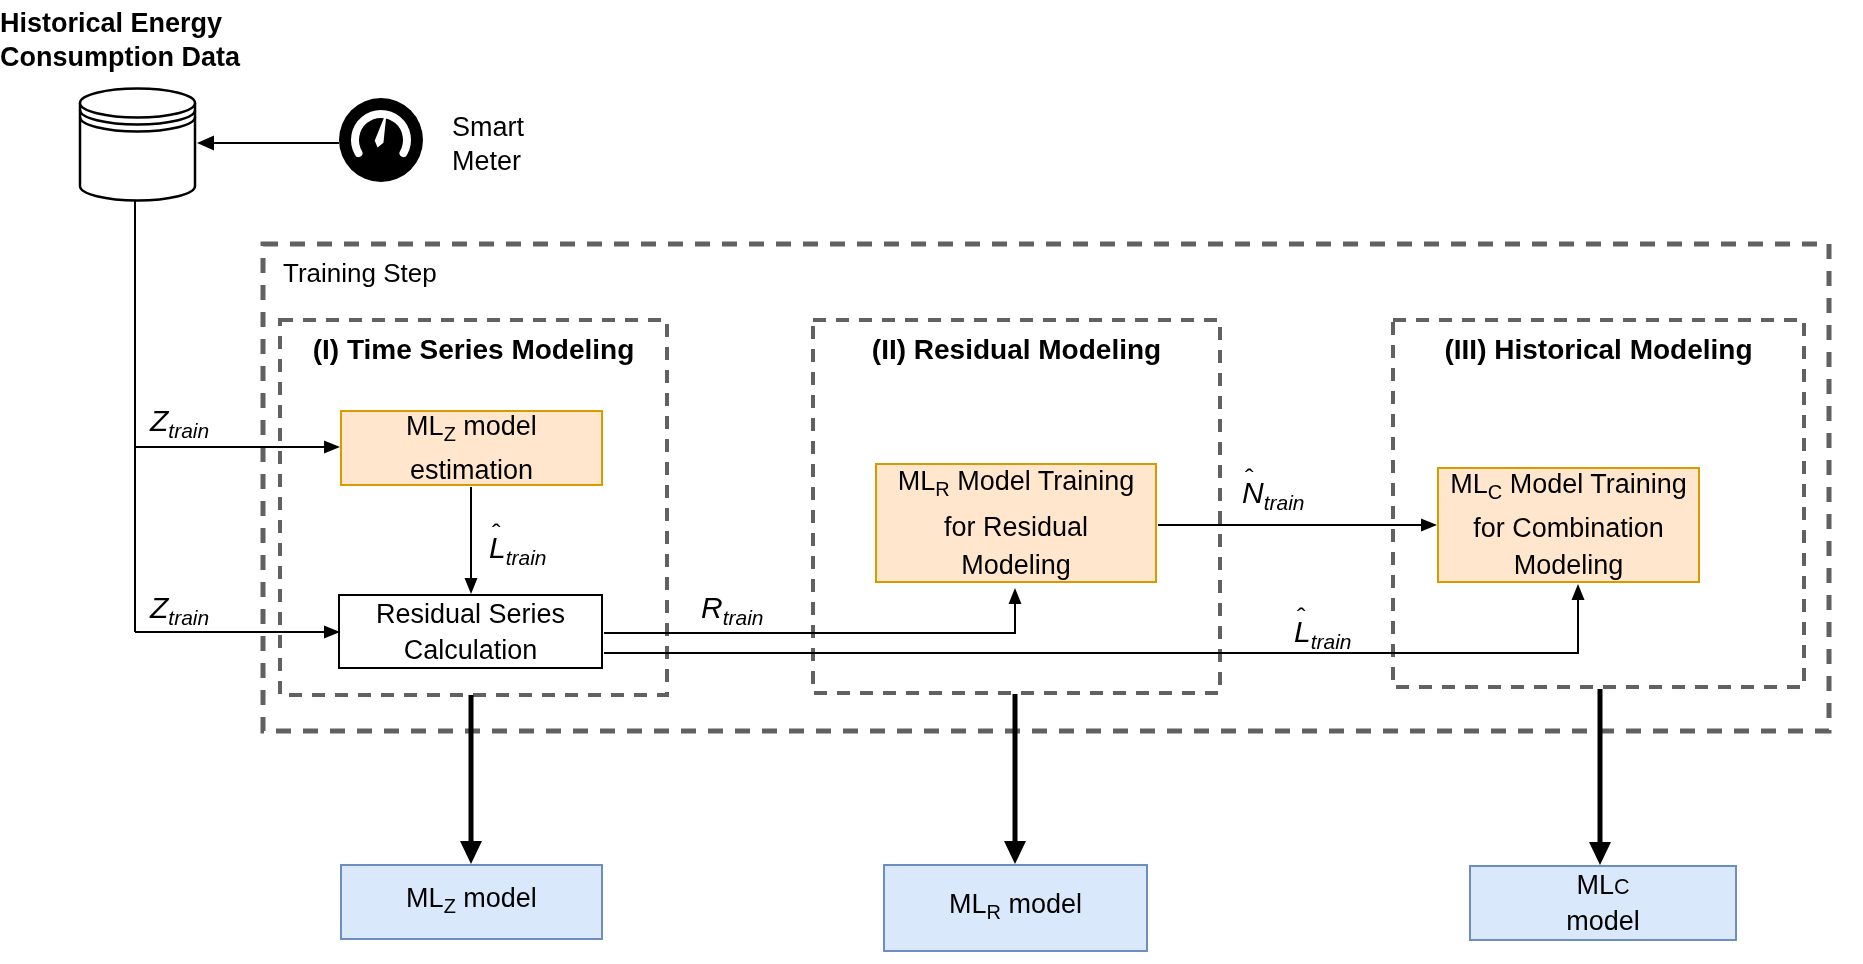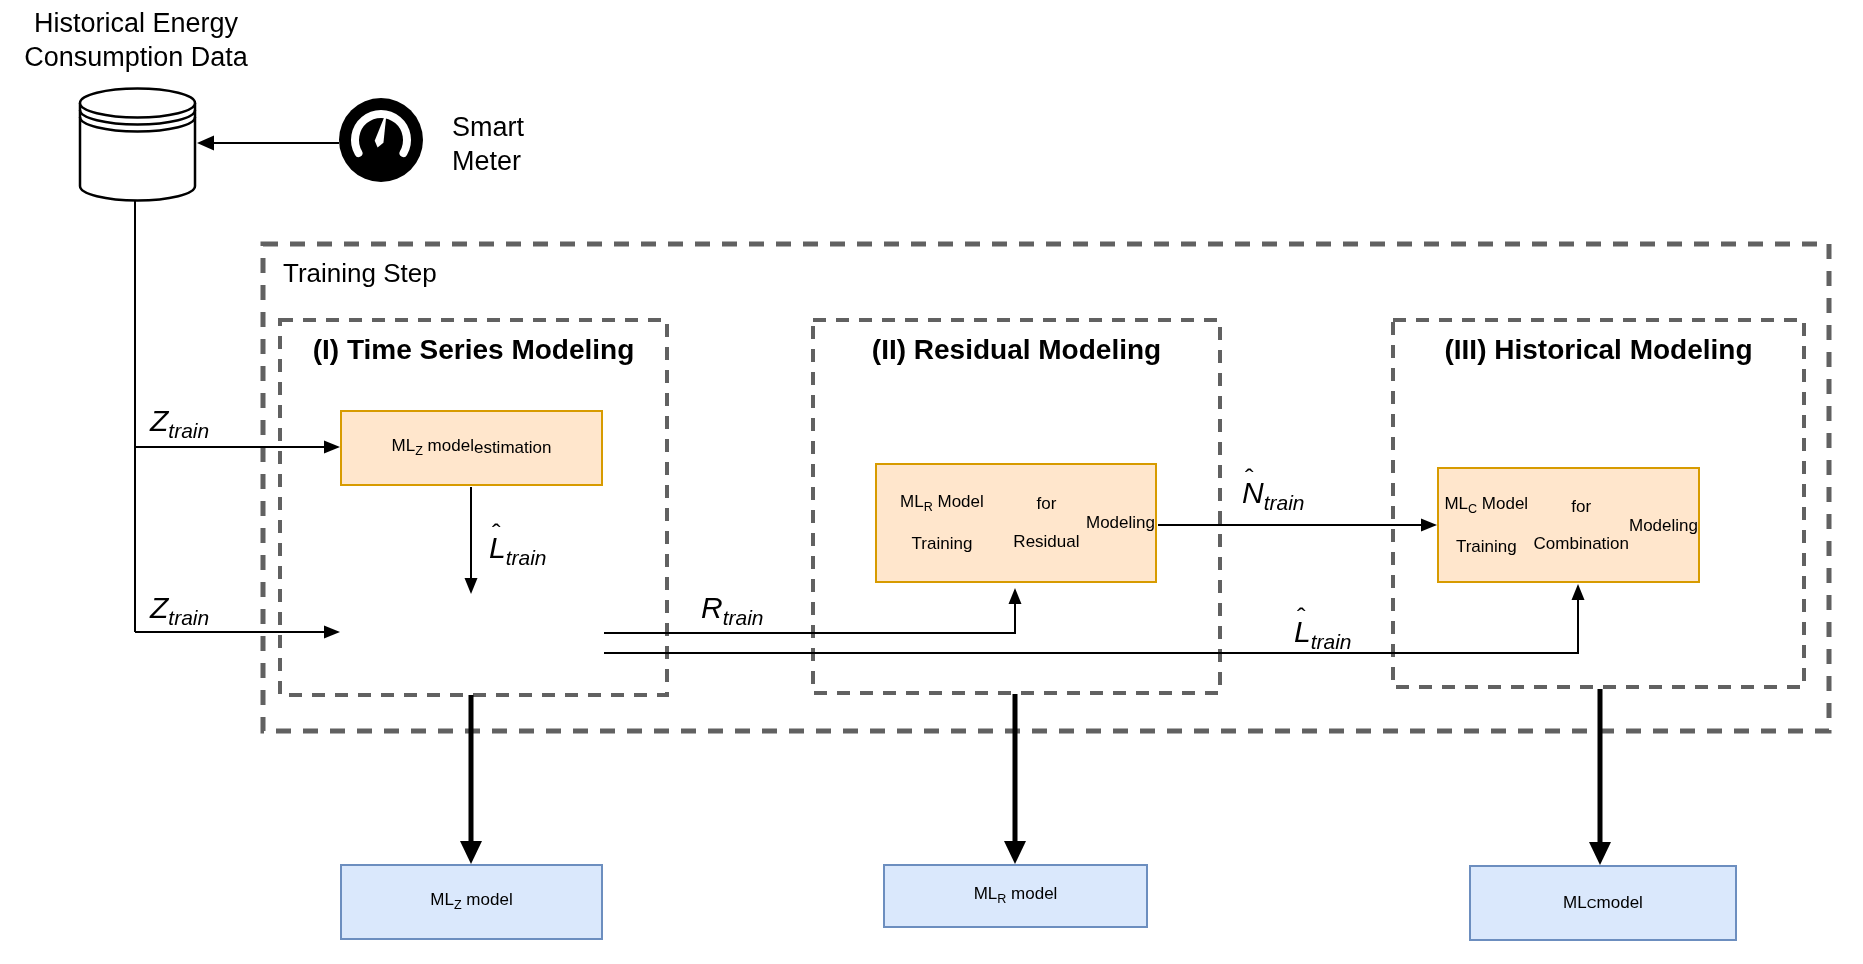--- a/index.html
+++ b/index.html
@@ -1,25 +1,25 @@
 <!DOCTYPE html>
 <html><head>
 <meta charset="utf-8">
 <style>
   html,body{margin:0;padding:0;background:#fff;}
   #stage{position:relative;width:1863px;height:964px;background:#ffffff;overflow:hidden;
          font-family:"Liberation Sans",sans-serif;color:#000;}
   #wires{position:absolute;left:0;top:0;z-index:1;}
   .abs{position:absolute;z-index:2;}
-  .txt-center{text-align:center;white-space:pre-line;}
+  .txt-center{white-space:pre-line;font-weight:bold;}
   .big-label{font-size:27px;line-height:34px;}
   .training-title{font-size:26px;font-weight:normal;}
   .section-title{font-size:28px;font-weight:bold;text-align:center;}
-  .node{display:flex;flex-direction:row;align-items:center;justify-content:center;
-        box-sizing:border-box;font-size:17px;line-height:37px;text-align:center;}
+  .node{display:flex;flex-direction:column;align-items:center;justify-content:center;
+        box-sizing:border-box;font-size:27px;line-height:37px;}
   .orange{background:#FFE6CC;border:2px solid #D79B00;}
   .white-box{background:#ffffff;border:2px solid #000000;}
   .blue{background:#DAE8FC;border:2px solid #6C8EBF;}
   .msub{font-size:0.74em;vertical-align:-0.28em;}
   .csmall{font-size:0.8em;}
   .mlabel{position:absolute;z-index:2;font-style:italic;font-size:30px;line-height:34px;}
   .mlabel .base{position:relative;display:inline-block;}
   .mlabel .hat{position:absolute;left:3px;top:-15px;font-size:26px;font-style:normal;}
   .mlabel .sub{font-size:21px;font-style:italic;vertical-align:-7px;}
 </style>
@@ -87,37 +87,41 @@
   <div class="abs training-title" style="left:283px;top:258px;">Training Step</div>
   <div class="abs section-title" style="left:813px;top:334px;width:407px;">(II) Residual Modeling</div>
   <div class="abs section-title" style="left:280px;top:334px;width:387px;">(I) Time Series Modeling</div>
   <div class="abs section-title" style="left:1393px;top:334px;width:411px;">(III) Historical Modeling</div>
 
   <div class="abs node orange" style="left:340px;top:410px;width:263px;height:76px;line-height:36px;">
     <div><span>ML</span><span class="msub">Z</span><span> model</span></div>
     <div>estimation</div>
   </div>
 
+  <div class="abs node white-box" style="left:338px;top:594px;width:265px;height:75px;line-height:36px;">
+    <div>Residual Series</div>
+    <div>Calculation</div>
+  </div>
 
   <div class="abs node orange" style="left:875px;top:463px;width:282px;height:120px;line-height:38px;">
     <div><span>ML</span><span class="msub">R</span><span> Model Training</span></div>
     <div>for Residual</div>
     <div>Modeling</div>
   </div>
 
   <div class="abs node orange" style="left:1437px;top:467px;width:263px;height:116px;line-height:37px;">
     <div><span>ML</span><span class="msub">C</span><span> Model Training</span></div>
     <div>for Combination</div>
     <div>Modeling</div>
   </div>
 
   <div class="abs node blue" style="left:340px;top:864px;width:263px;height:76px;">
     <div><span>ML</span><span class="msub">Z</span><span> model</span></div>
   </div>
-  <div class="abs node blue" style="left:883px;top:864px;width:265px;height:64px;">
+  <div class="abs node blue" style="left:883px;top:864px;width:265px;height:88px;">
     <div><span>ML</span><span class="msub">R</span><span> model</span></div>
   </div>
   <div class="abs node blue" style="left:1469px;top:865px;width:268px;height:76px;line-height:34px;">
     <div><span>ML</span><span class="csmall">C</span></div>
     <div>model</div>
   </div>
 
   <div class="mlabel" style="left:150px;top:404px;">
     <span class="base"><span class="hat"></span><span>Z</span></span><span class="sub">train</span>
   </div>

